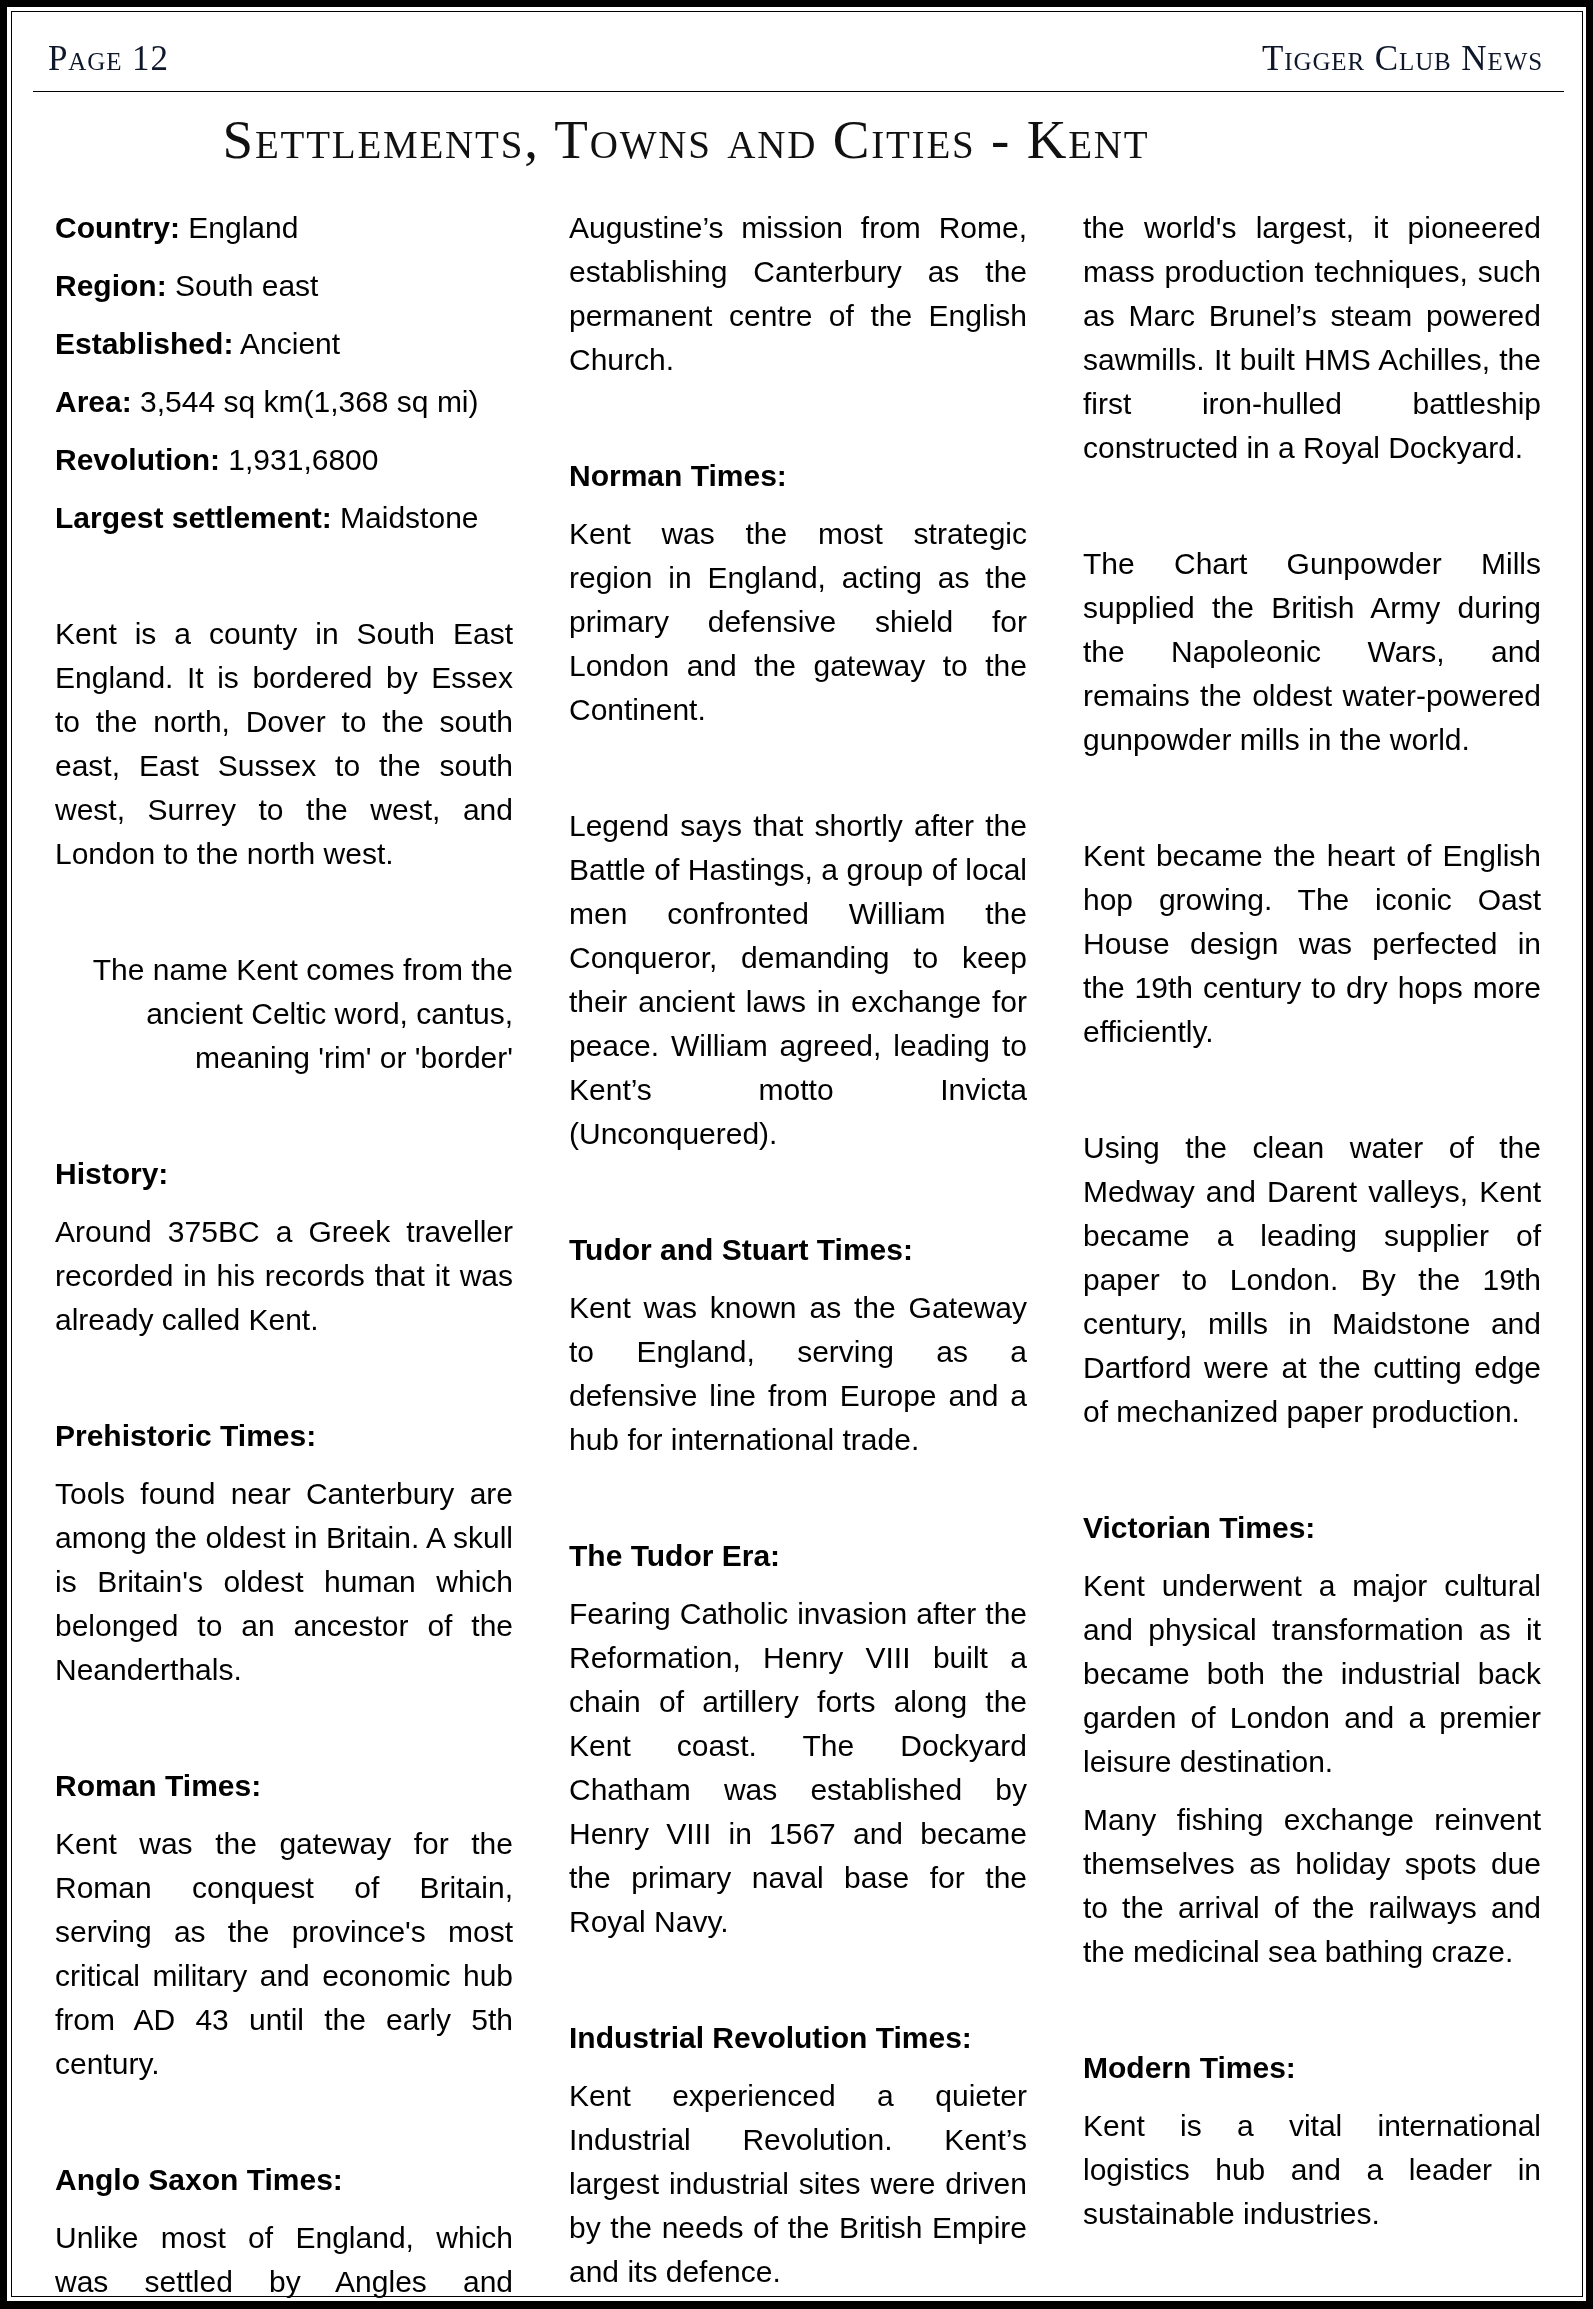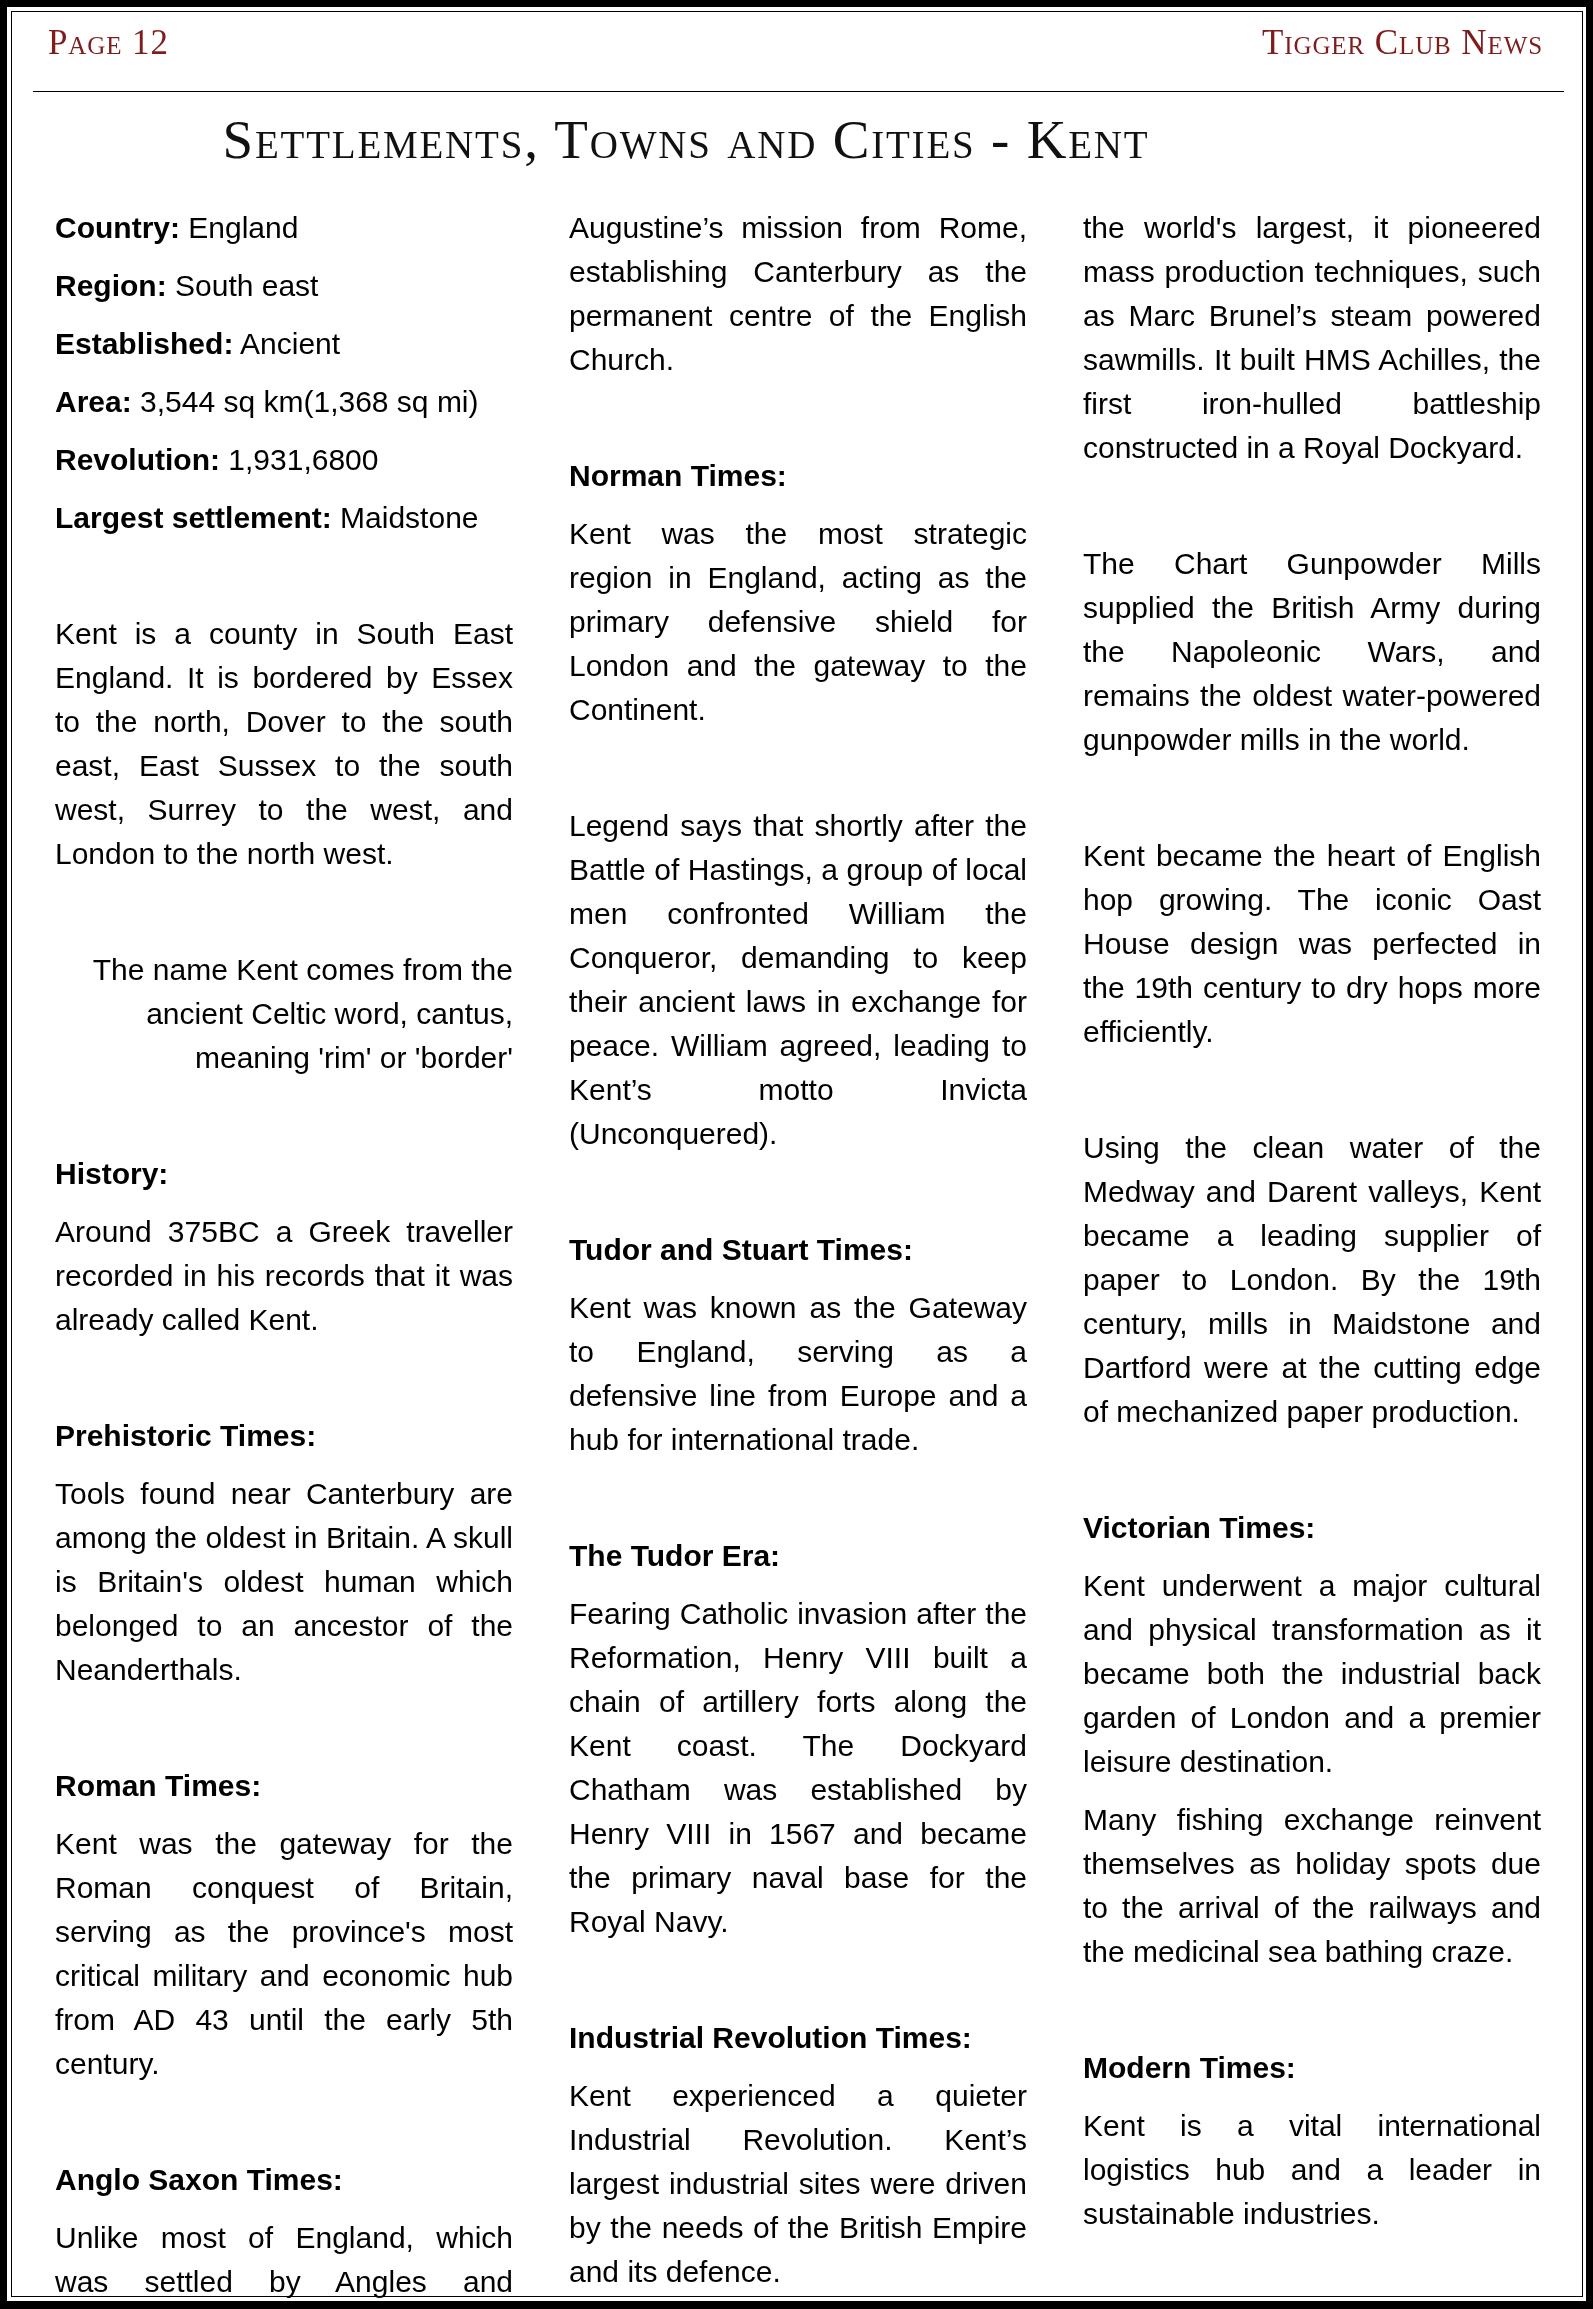--- a/index.html
+++ b/index.html
@@ -7,23 +7,23 @@
   .frame-outer {
     position: absolute; left: 0; top: 0; width: 1594px; height: 2310px;
     box-sizing: border-box; border-style: solid; border-color: #000;
     border-width: 7.3px 8.2px 9.1px 7.3px; background: #fff;
   }
   .frame-inner {
     position: absolute; left: 11px; top: 11px; right: 11px; bottom: 12.8px;
     border: 1.8px solid #000; background: #fff;
   }
   .hdr-left, .hdr-right {
-    position: absolute; top: 24px;
+    position: absolute; top: 40px;
     font-family: "Liberation Serif", "DejaVu Serif", serif;
-    font-variant: small-caps; font-size: 35px; letter-spacing: 0.9px; color: #7f1d1d;
+    font-variant: small-caps; font-size: 35px; letter-spacing: 0.9px; color: #0f172a;
     line-height: 37px; white-space: nowrap;
   }
   .hdr-left { left: 48px; }
   .hdr-right { right: 51px; }
   .hdr-rule {
     position: absolute; left: 33px; width: 1531px; top: 91px; height: 0;
     border-top: 1.8px solid #000;
   }
   .title {
     position: absolute; left: 0; width: 1372px; top: 111px; text-align: center;

